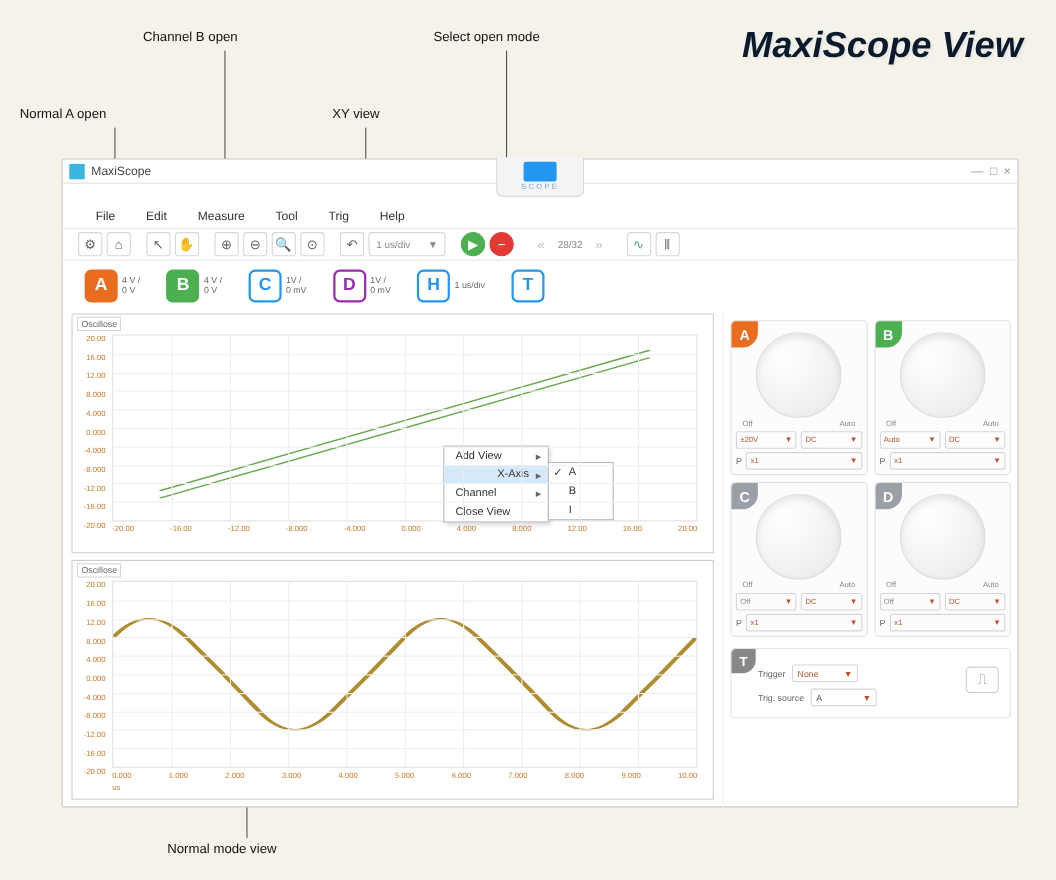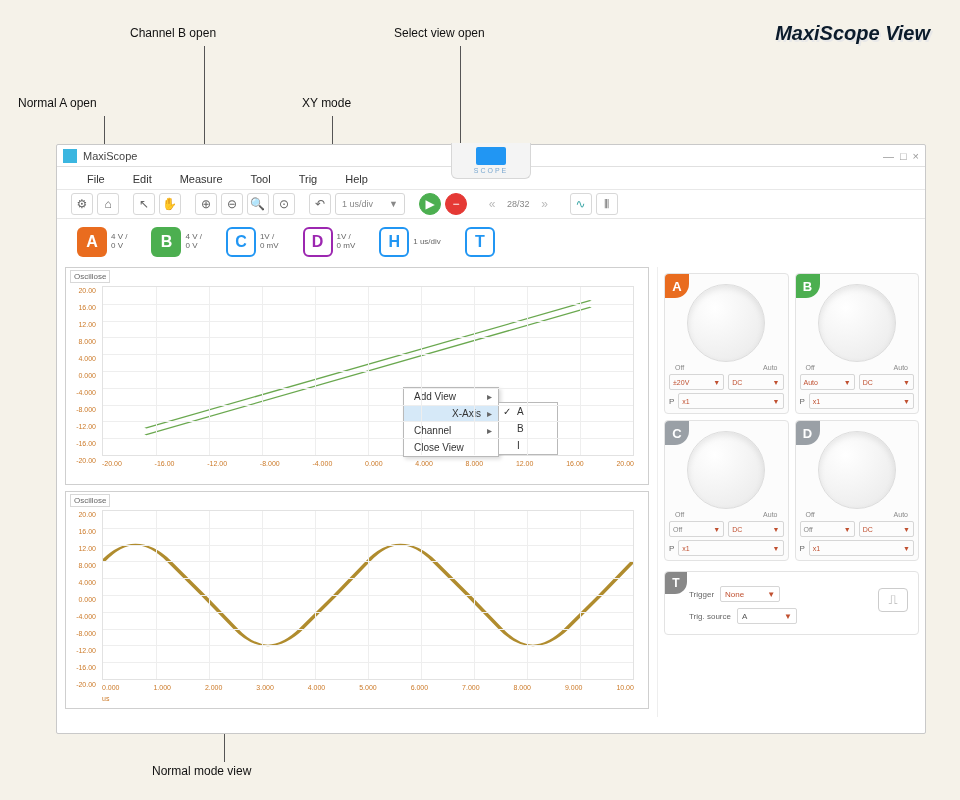--- a/index.html
+++ b/index.html
@@ -7,21 +7,21 @@
   font-family: Arial, sans-serif;
   background: #f5f2e9;
   width: 960px;
   height: 800px;
   position: relative;
   overflow: hidden;
 }
 .overlay-title {
   position: absolute;
   top: 22px; right: 30px;
-  font-size: 20px;
+  font-size: 33px;
   font-style: italic;
   font-weight: bold;
   color: #0b1b2b;
   text-shadow: 2px 2px 0 #e8e8e8;
 }
 .annotation { position: absolute; font-size: 12px; color: #111; }
 .ann-line { position: absolute; background: #555; }
 .app-window {
   position: absolute;
   left: 56px; top: 144px;
@@ -51,21 +51,21 @@
   border-radius: 0 0 6px 6px;
   display: flex; flex-direction: column; align-items: center; justify-content: center;
 }
 .scope-badge .icon { width: 30px; height: 18px; background: #2196f3; border-radius: 2px; }
 .scope-badge .lbl { font-size: 7px; letter-spacing: 2px; color: #7aa8d0; margin-top: 2px; }
 .menubar {
   display: flex; gap: 28px;
   padding: 6px 18px 4px 30px;
   font-size: 11px; color: #333;
   border-bottom: 1px solid #e8e8e8;
-  margin-top: 0;
+  margin-top: 18px;
 }
 .menubar span { cursor: default; }
 .toolbar {
   display: flex; align-items: center;
   gap: 4px;
   padding: 3px 14px;
   border-bottom: 1px solid #e6e6e6;
 }
 .tbtn {
   width: 22px; height: 22px;
@@ -161,24 +161,24 @@
 <body>
 
 <div class="overlay-title">MaxiScope View</div>
 
 <div class="annotation" style="top:26px;left:130px">Channel B open</div>
 <div class="ann-line" style="top:46px;left:204px;width:1px;height:216px"></div>
 
 <div class="annotation" style="top:96px;left:18px">Normal A open</div>
 <div class="ann-line" style="top:116px;left:104px;width:1px;height:146px"></div>
 
-<div class="annotation" style="top:26px;left:394px">Select view open</div>
+<div class="annotation" style="top:26px;left:394px">Select open mode</div>
 <div class="ann-line" style="top:46px;left:460px;width:1px;height:408px"></div>
 
-<div class="annotation" style="top:96px;left:302px">XY mode</div>
+<div class="annotation" style="top:96px;left:302px">XY view</div>
 <div class="ann-line" style="top:116px;left:332px;width:1px;height:270px"></div>
 
 <div class="annotation" style="top:764px;left:152px">Normal mode view</div>
 <div class="ann-line" style="top:600px;left:224px;width:1px;height:162px"></div>
 
 <div class="app-window">
   <div class="titlebar">
     <div class="logo"></div>
     <span>MaxiScope</span>
     <div class="win-controls">

